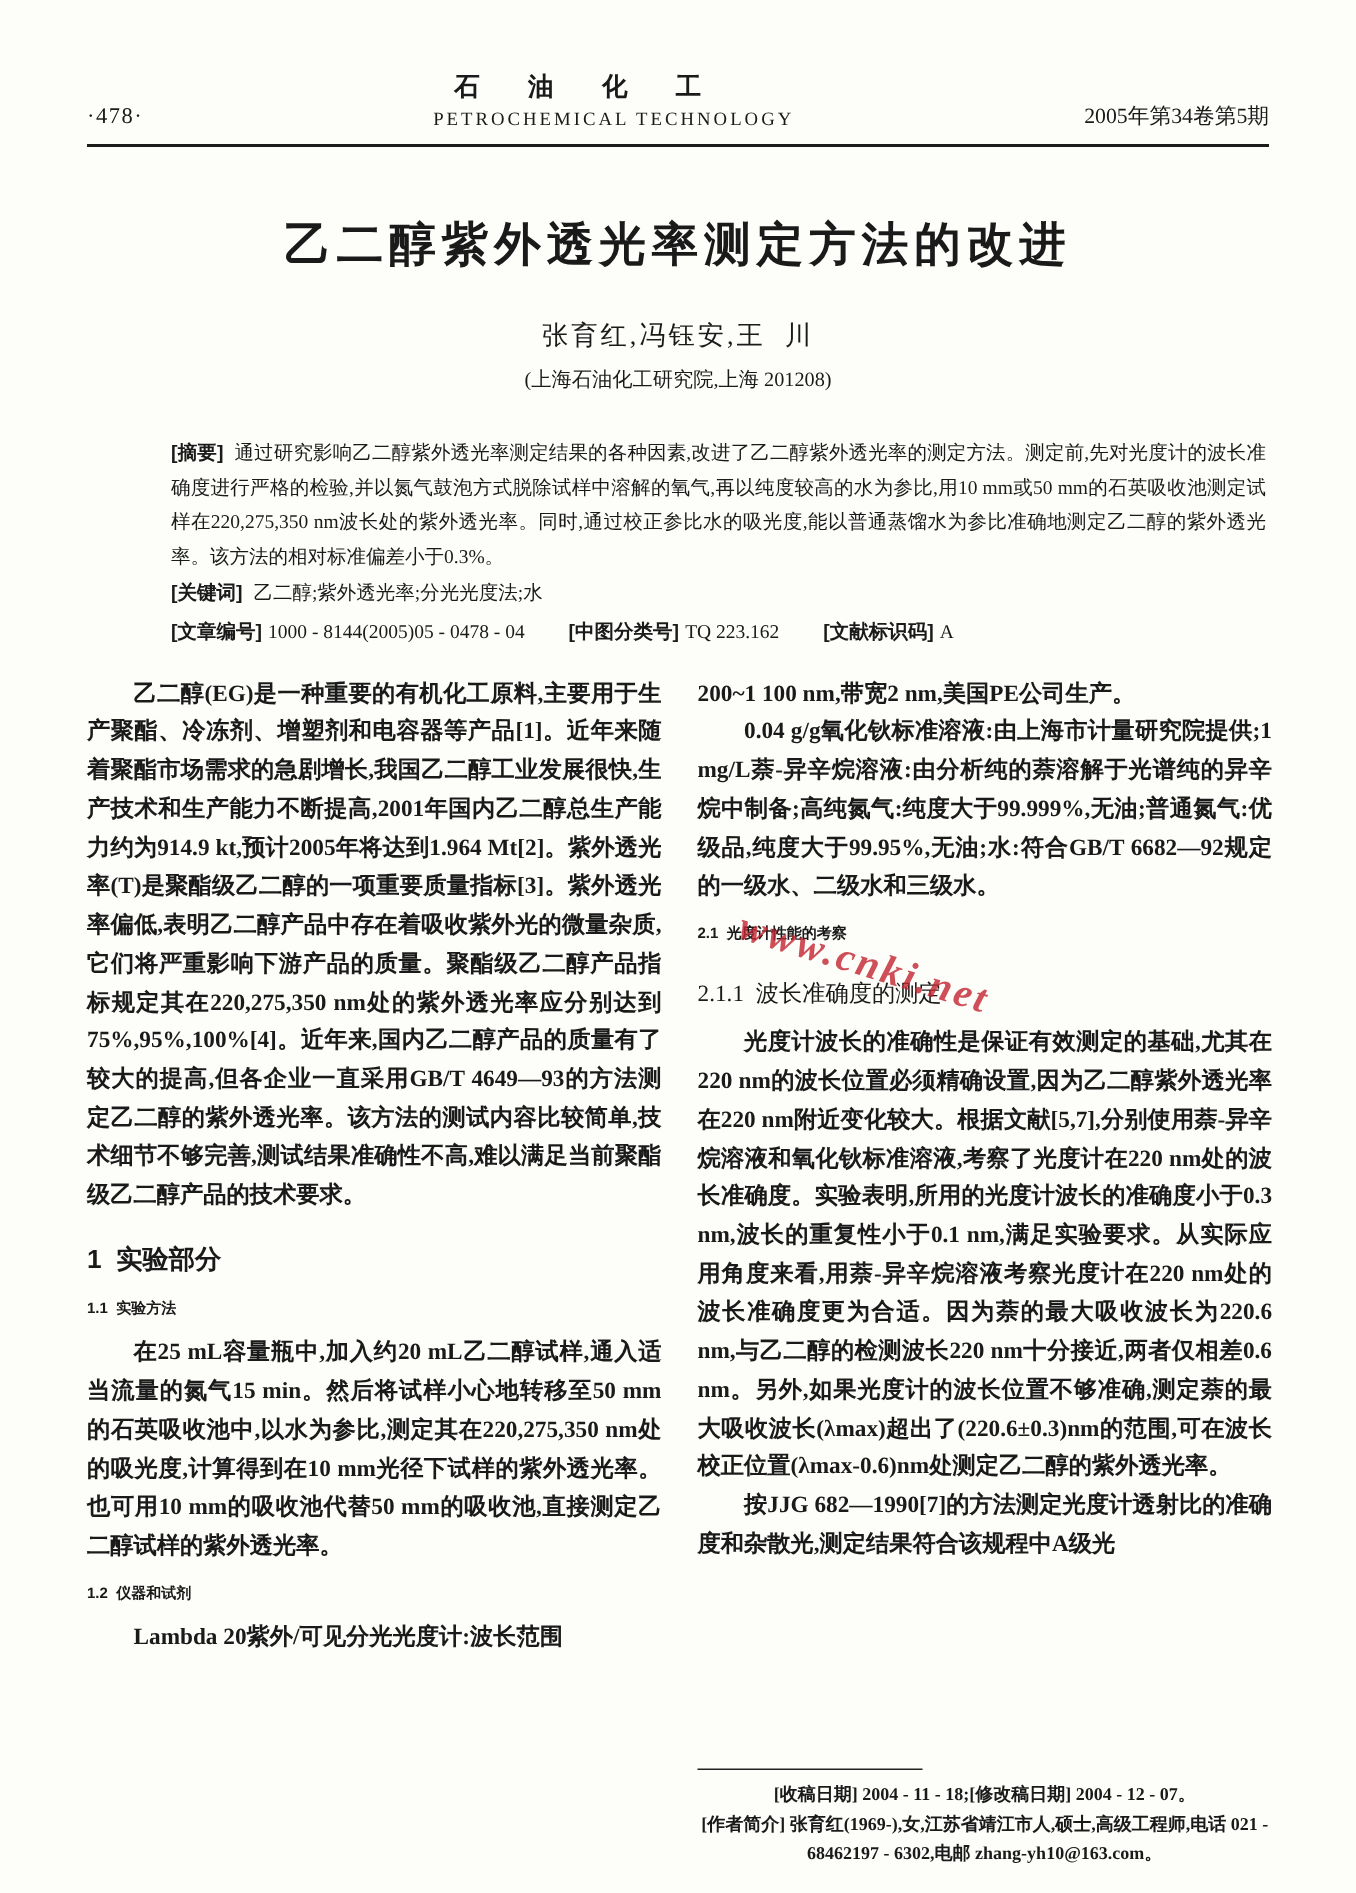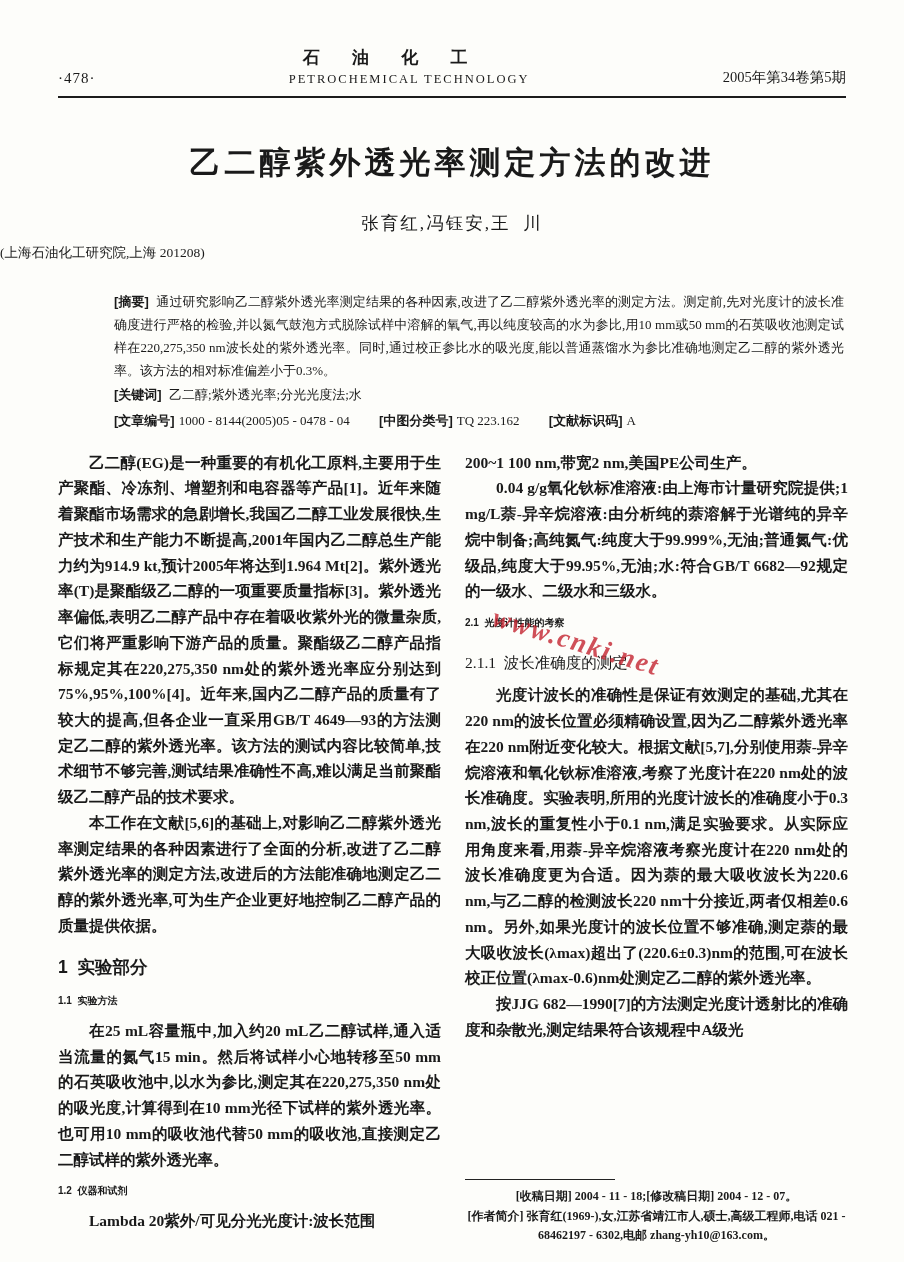--- a/index.html
+++ b/index.html
@@ -18,21 +18,21 @@
   .issue { font-size:14.5px; }
   .jtitle { }
   .jcn { font-size:17px; font-weight:bold; letter-spacing:14px; padding-left:14px; }
   .jen { font-size:12.5px; letter-spacing:2px; margin-top:3px; }
   
   h1.title {
     margin:44px 0 0 0; text-align:center; font-size:31px; font-weight:bold;
     letter-spacing:4px; white-space:pre-wrap;
   }
   .authors { margin-top:27px; text-align:center; font-size:17.5px; letter-spacing:2px; white-space:pre-wrap; }
-  .affil { margin-top:9px; text-align:left; font-size:13.5px; }
+  .affil { margin-top:9px; text-align:center; font-size:13.5px; }
   
   .abstract { margin:28px 60px 0 114px; font-size:13px; line-height:1.78; text-align:justify; }
   .abstract p { margin:0; }
   .abstract .lbl { font-weight:bold; font-family:"Liberation Sans","DejaVu Sans",sans-serif; margin-right:4px; }
   .abstract .metarow { margin-top:3px; }
   .abstract .metarow .pair { margin-right:26px; white-space:nowrap; }
   
   .columns {
     margin:18px 56px 0 58px; display:flex; gap:24px; height:796px;
     font-size:15.5px; line-height:1.66; text-align:justify;
@@ -98,21 +98,20 @@
       <span class="pair"><span class="lbl">[文章编号]</span><span>1000 - 8144(2005)05 - 0478 - 04</span></span>
       <span class="pair"><span class="lbl">[中图分类号]</span><span>TQ 223.162</span></span>
       <span class="pair"><span class="lbl">[文献标识码]</span><span>A</span></span>
     </p>
   </div>
 
   <div class="columns">
 
     <div class="col">
       <p class="indent">乙二醇(EG)是一种重要的有机化工原料,主要用于生产聚酯、冷冻剂、增塑剂和电容器等产品[1]。近年来随着聚酯市场需求的急剧增长,我国乙二醇工业发展很快,生产技术和生产能力不断提高,2001年国内乙二醇总生产能力约为914.9 kt,预计2005年将达到1.964 Mt[2]。紫外透光率(T)是聚酯级乙二醇的一项重要质量指标[3]。紫外透光率偏低,表明乙二醇产品中存在着吸收紫外光的微量杂质,它们将严重影响下游产品的质量。聚酯级乙二醇产品指标规定其在220,275,350 nm处的紫外透光率应分别达到75%,95%,100%[4]。近年来,国内乙二醇产品的质量有了较大的提高,但各企业一直采用GB/T 4649—93的方法测定乙二醇的紫外透光率。该方法的测试内容比较简单,技术细节不够完善,测试结果准确性不高,难以满足当前聚酯级乙二醇产品的技术要求。</p>
-      <p class="indent">本工作在文献[5,6]的基础上,对影响乙二醇紫外透光率测定结果的各种因素进行了全面的分析,改进了乙二醇紫外透光率的测定方法,改进后的方法能准确地测定乙二醇的紫外透光率,可为生产企业更好地控制乙二醇产品的质量提供依据。</p>
       <h2 class="sec">1  实验部分</h2>
       <h3 class="subsec">1.1  实验方法</h3>
       <p class="indent">在25 mL容量瓶中,加入约20 mL乙二醇试样,通入适当流量的氮气15 min。然后将试样小心地转移至50 mm的石英吸收池中,以水为参比,测定其在220,275,350 nm处的吸光度,计算得到在10 mm光径下试样的紫外透光率。也可用10 mm的吸收池代替50 mm的吸收池,直接测定乙二醇试样的紫外透光率。</p>
       <h3 class="subsec">1.2  仪器和试剂</h3>
       <p class="indent">Lambda 20紫外/可见分光光度计:波长范围</p>
     </div>
 
     <div class="col right">
       <p>200~1 100 nm,带宽2 nm,美国PE公司生产。</p>
       <p class="indent">0.04 g/g氧化钬标准溶液:由上海市计量研究院提供;1 mg/L萘-异辛烷溶液:由分析纯的萘溶解于光谱纯的异辛烷中制备;高纯氮气:纯度大于99.999%,无油;普通氮气:优级品,纯度大于99.95%,无油;水:符合GB/T 6682—92规定的一级水、二级水和三级水。</p>

